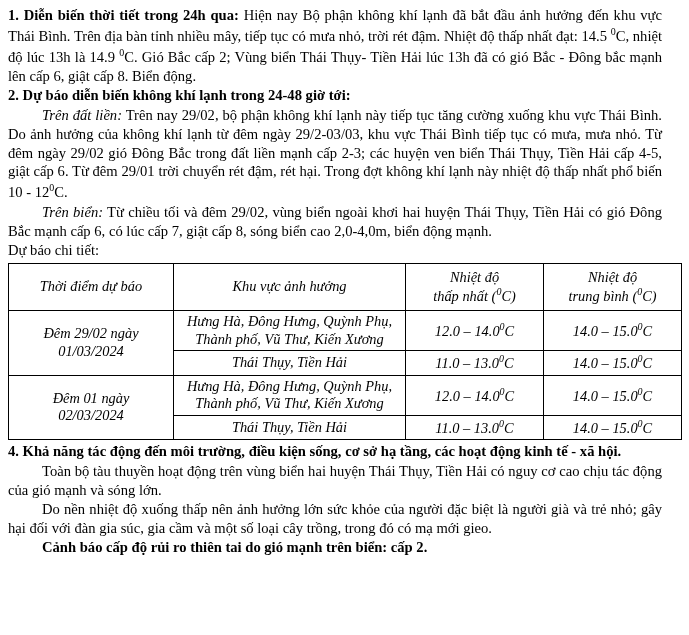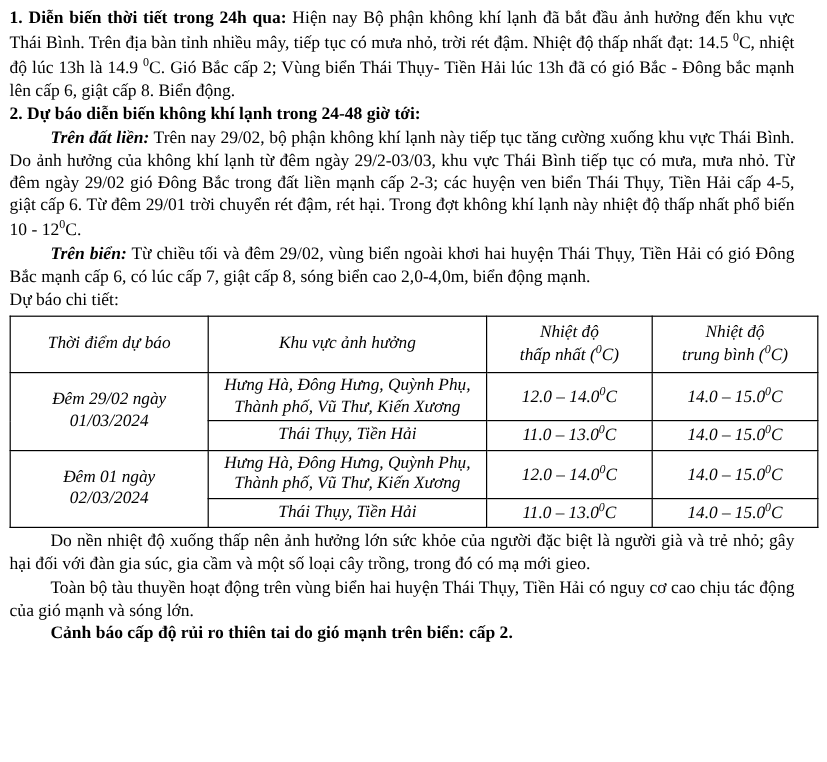--- a/index.html
+++ b/index.html
@@ -23,21 +23,21 @@
   }
   p {
     margin: 0 0 0.5px 0;
     text-align: justify;
     line-height: 1.30;
   }
   .indent {
     text-indent: 34px;
   }
   .b { font-weight: bold; }
-  .bi { font-weight: bold; font-style: italic; }
+  .bi { font-weight: normal; font-style: italic; }
   .sup { font-size: 10px; vertical-align: super; }
 
   table.forecast {
     border-collapse: collapse;
     width: 673px;
     margin: 3px 0 2px 0;
     table-layout: fixed;
     font-style: italic;
   }
   table.forecast td, table.forecast th {
@@ -130,17 +130,18 @@
       </tr>
       <tr>
         <td class="area-cell">Thái Thụy, Tiền Hải</td>
         <td>11.0 – 13.0<span class="sup">0</span>C</td>
         <td>14.0 – 15.0<span class="sup">0</span>C</td>
       </tr>
     </tbody>
   </table>
 
 
+  <p class="b">4. Khả năng tác động đến môi trường, điều kiện sống, cơ sở hạ tầng, các hoạt động kinh tế - xã hội.</p>
+  <p class="indent">Toàn bộ tàu thuyền hoạt động trên vùng biển hai huyện Thái Thụy, Tiền Hải có nguy cơ cao chịu tác động của gió mạnh và sóng lớn.</p>
   <p class="indent">Do nền nhiệt độ xuống thấp nên ảnh hưởng lớn sức khỏe của người đặc biệt là người già và trẻ nhỏ; gây hại đối với đàn gia súc, gia cầm và một số loại cây trồng, trong đó có mạ mới gieo.</p>
-  <p class="indent">Toàn bộ tàu thuyền hoạt động trên vùng biển hai huyện Thái Thụy, Tiền Hải có nguy cơ cao chịu tác động của gió mạnh và sóng lớn.</p>
   <p class="indent b">Cảnh báo cấp độ rủi ro thiên tai do gió mạnh trên biển: cấp 2.</p>
 
 </div>
 
 </body></html>

